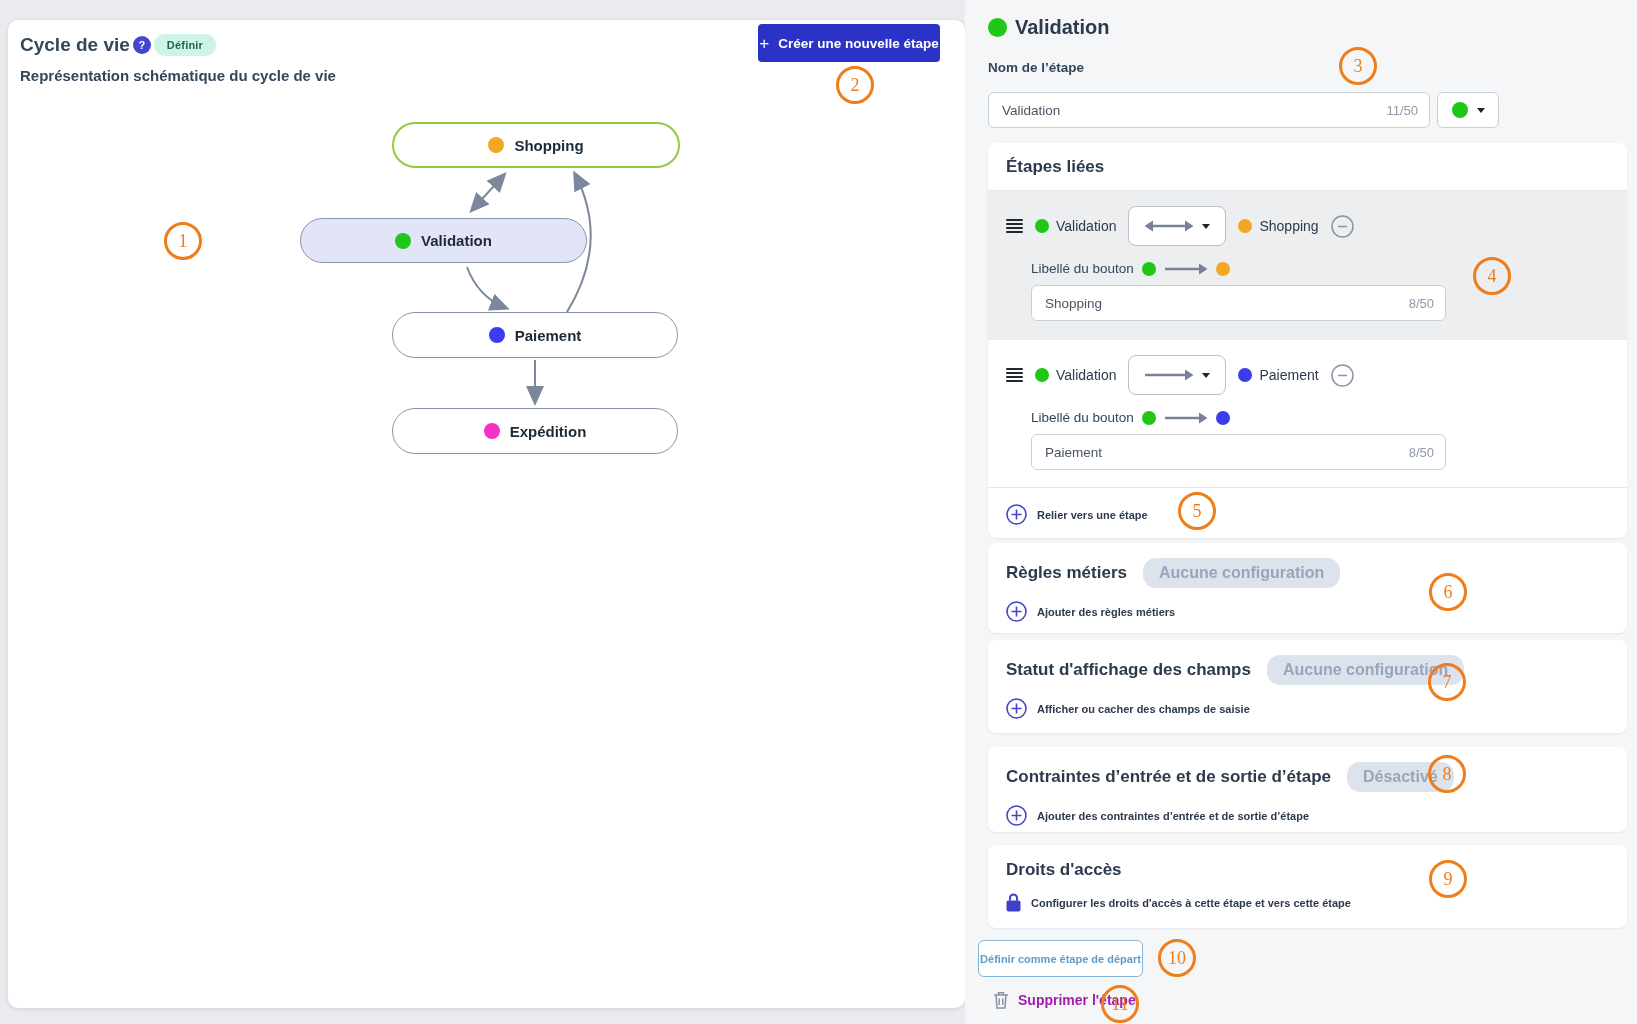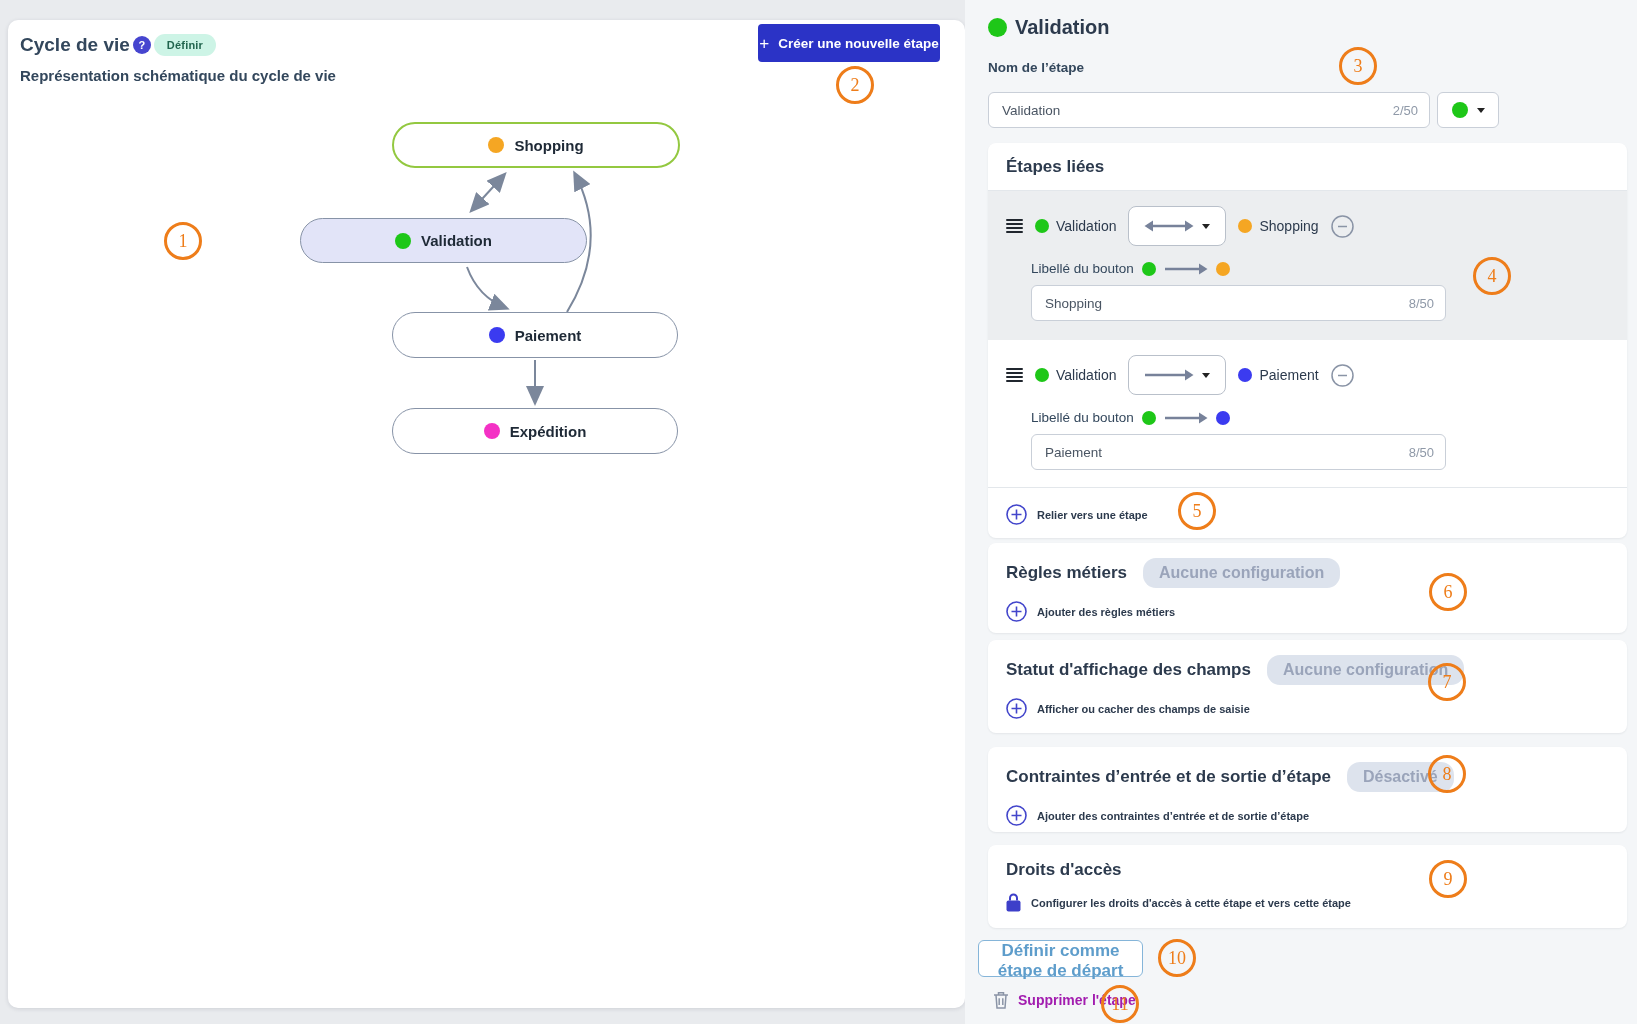--- a/index.html
+++ b/index.html
@@ -104,21 +104,21 @@
   .sec-contraintes { top:747px; height:85px; }
   .sec-droits      { top:845px; height:83px; }
   .badge-gray {
     background:#dde3ed; color:#9aa4ba; font-size:16px; font-weight:700;
     padding:6px 16px; border-radius:13px;
   }
   .sec-action { display:flex; align-items:center; gap:10px; margin-top:13px; cursor:pointer; }
   .start-btn {
     position:absolute; left:13px; top:940px; width:165px; height:37px;
     background:#fff; border:1px solid #85b5d9; border-radius:6px;
-    font-family:inherit; font-size:17px; font-weight:700; color:#5e9dcb; cursor:pointer;
+    font-family:inherit; font-size:11px; font-weight:700; color:#5e9dcb; cursor:pointer;
   }
   .delete-row {
     position:absolute; left:28px; top:991px; display:flex; align-items:center; gap:9px;
     color:#a21caf; font-size:14px; font-weight:700; cursor:pointer;
   }
   
   .ann {
     position:absolute; width:38px; height:38px; border:3.5px solid #ee7d1a; border-radius:50%;
     display:flex; align-items:center; justify-content:center;
     font-family:"Liberation Serif","DejaVu Serif",serif; font-size:18px; color:#ee7d1a;
@@ -181,21 +181,21 @@
 
   <div class="rp-head">
     <span class="dot dot-green"></span>
     <span class="step-title">Validation</span>
   </div>
 
   <div class="name-label">Nom de l’étape</div>
 
   <div class="input-wrap name-input-wrap">
     <input value="Validation" style="">
-    <span class="char-counter">2/50</span>
+    <span class="char-counter">11/50</span>
   </div>
 
   <button class="color-select">
     <span class="dot dot-green"></span>
     <span class="caret"></span>
   </button>
 
   <div class="card linked-card">
     <div class="card-title-row linked-head">
       <span class="card-title">Étapes liées</span>

